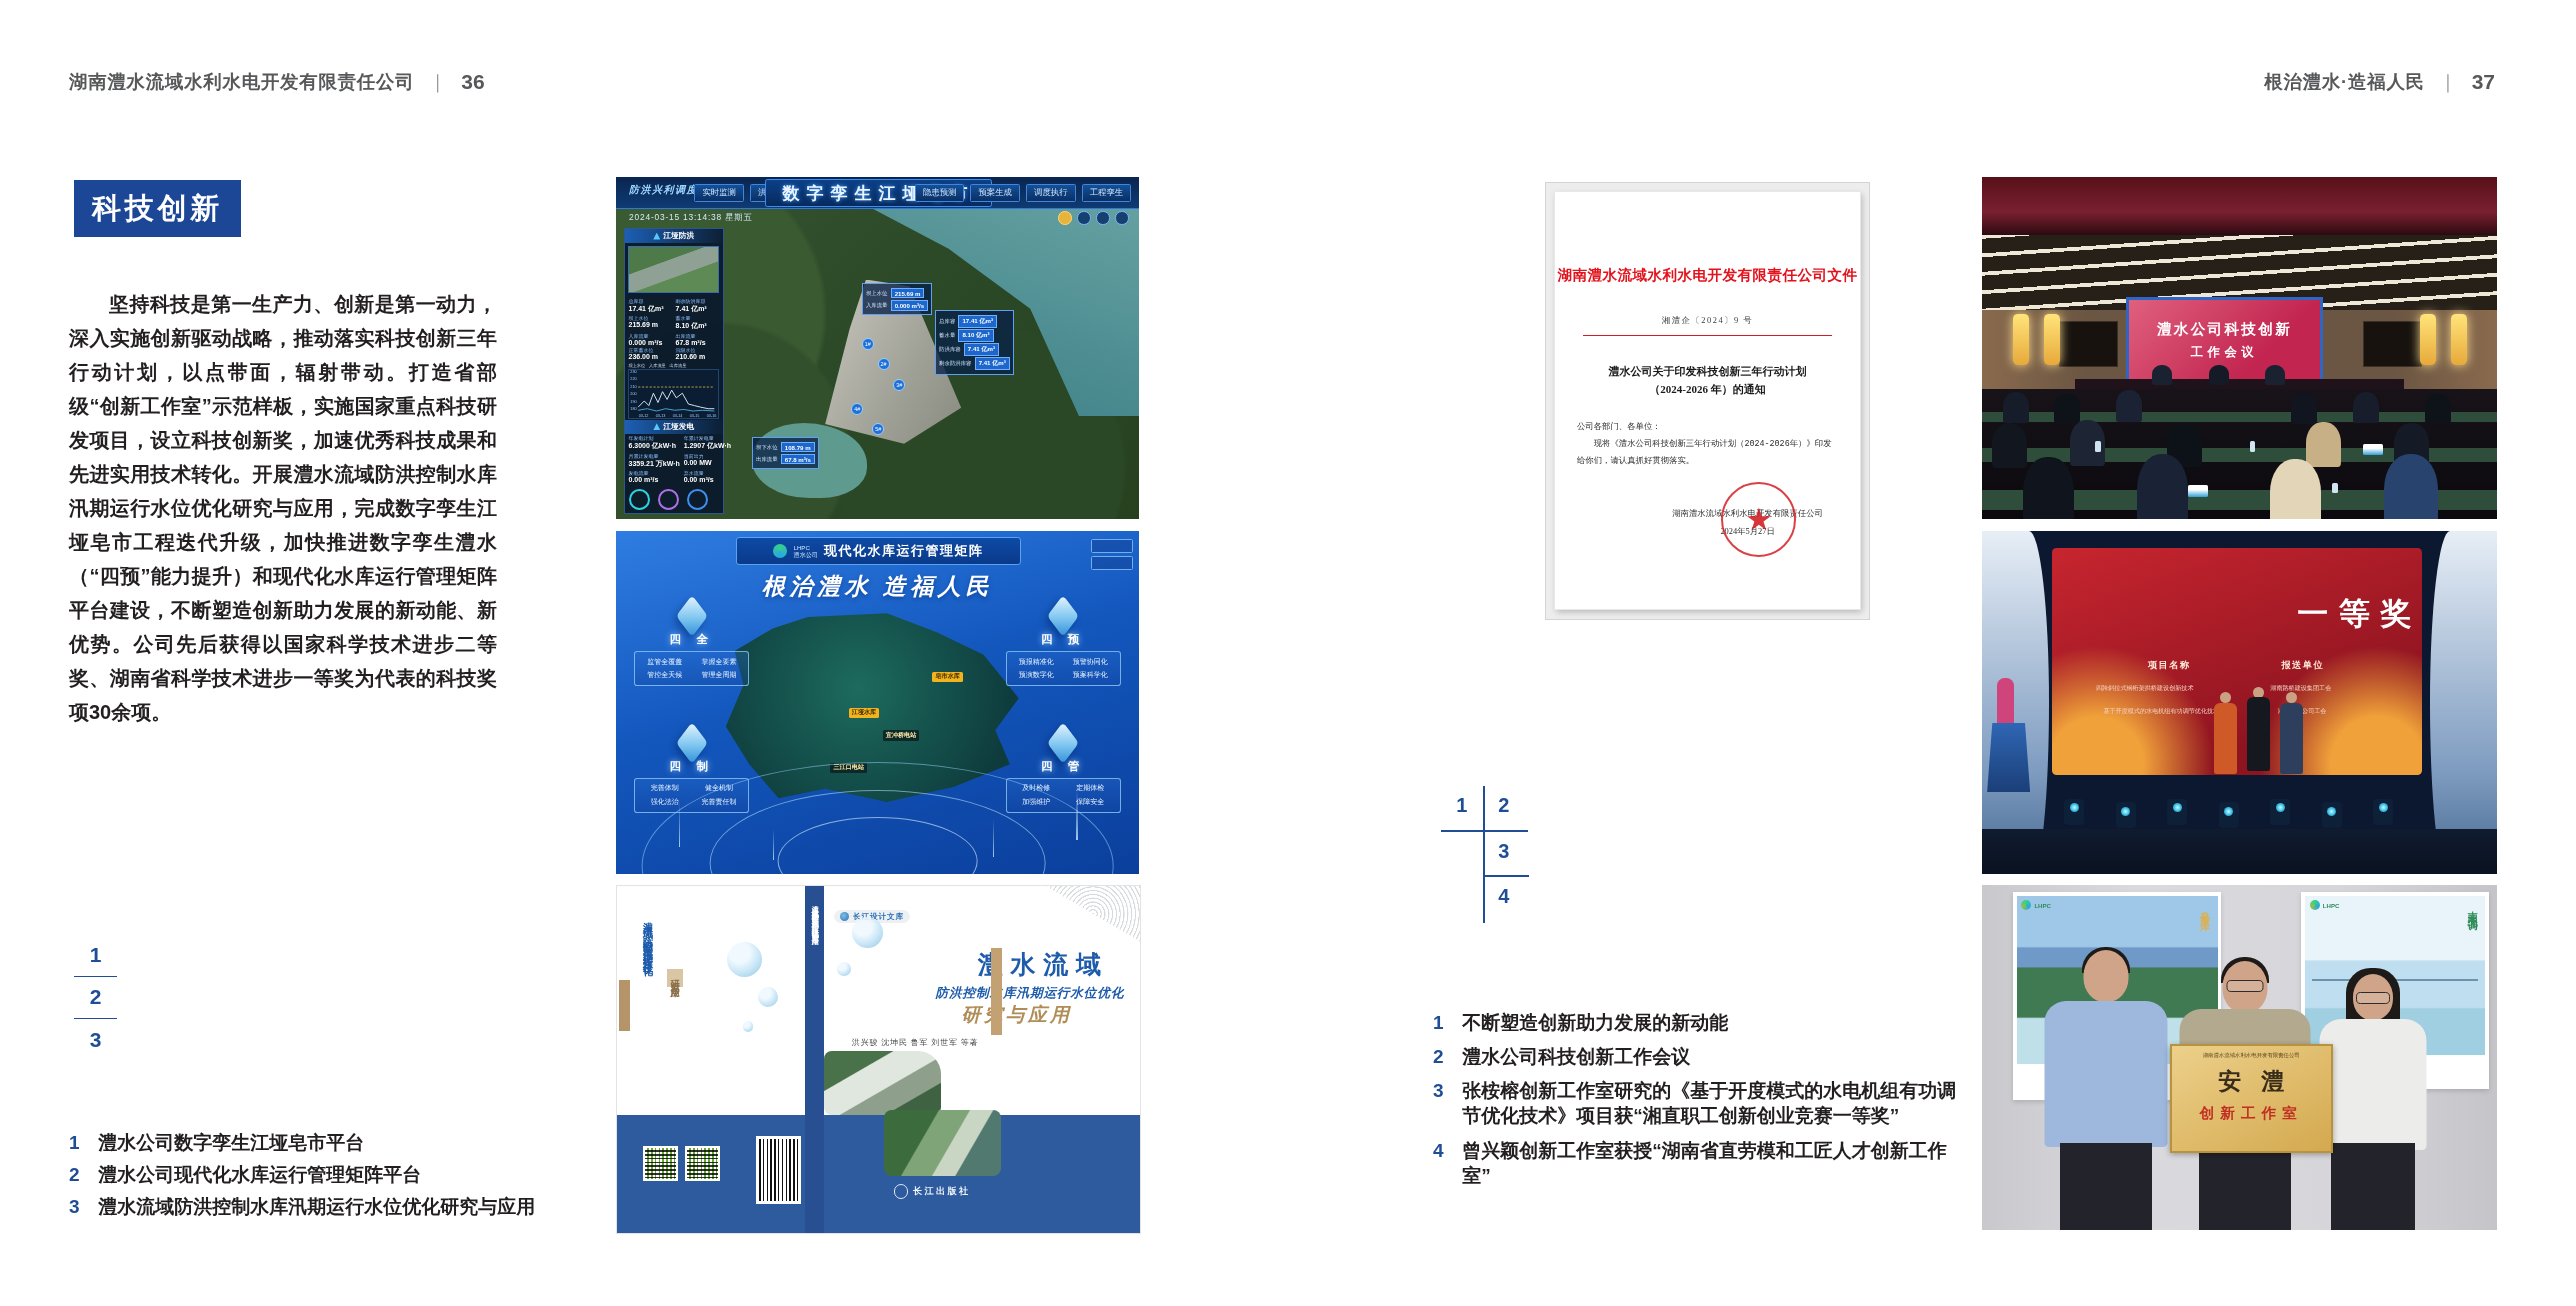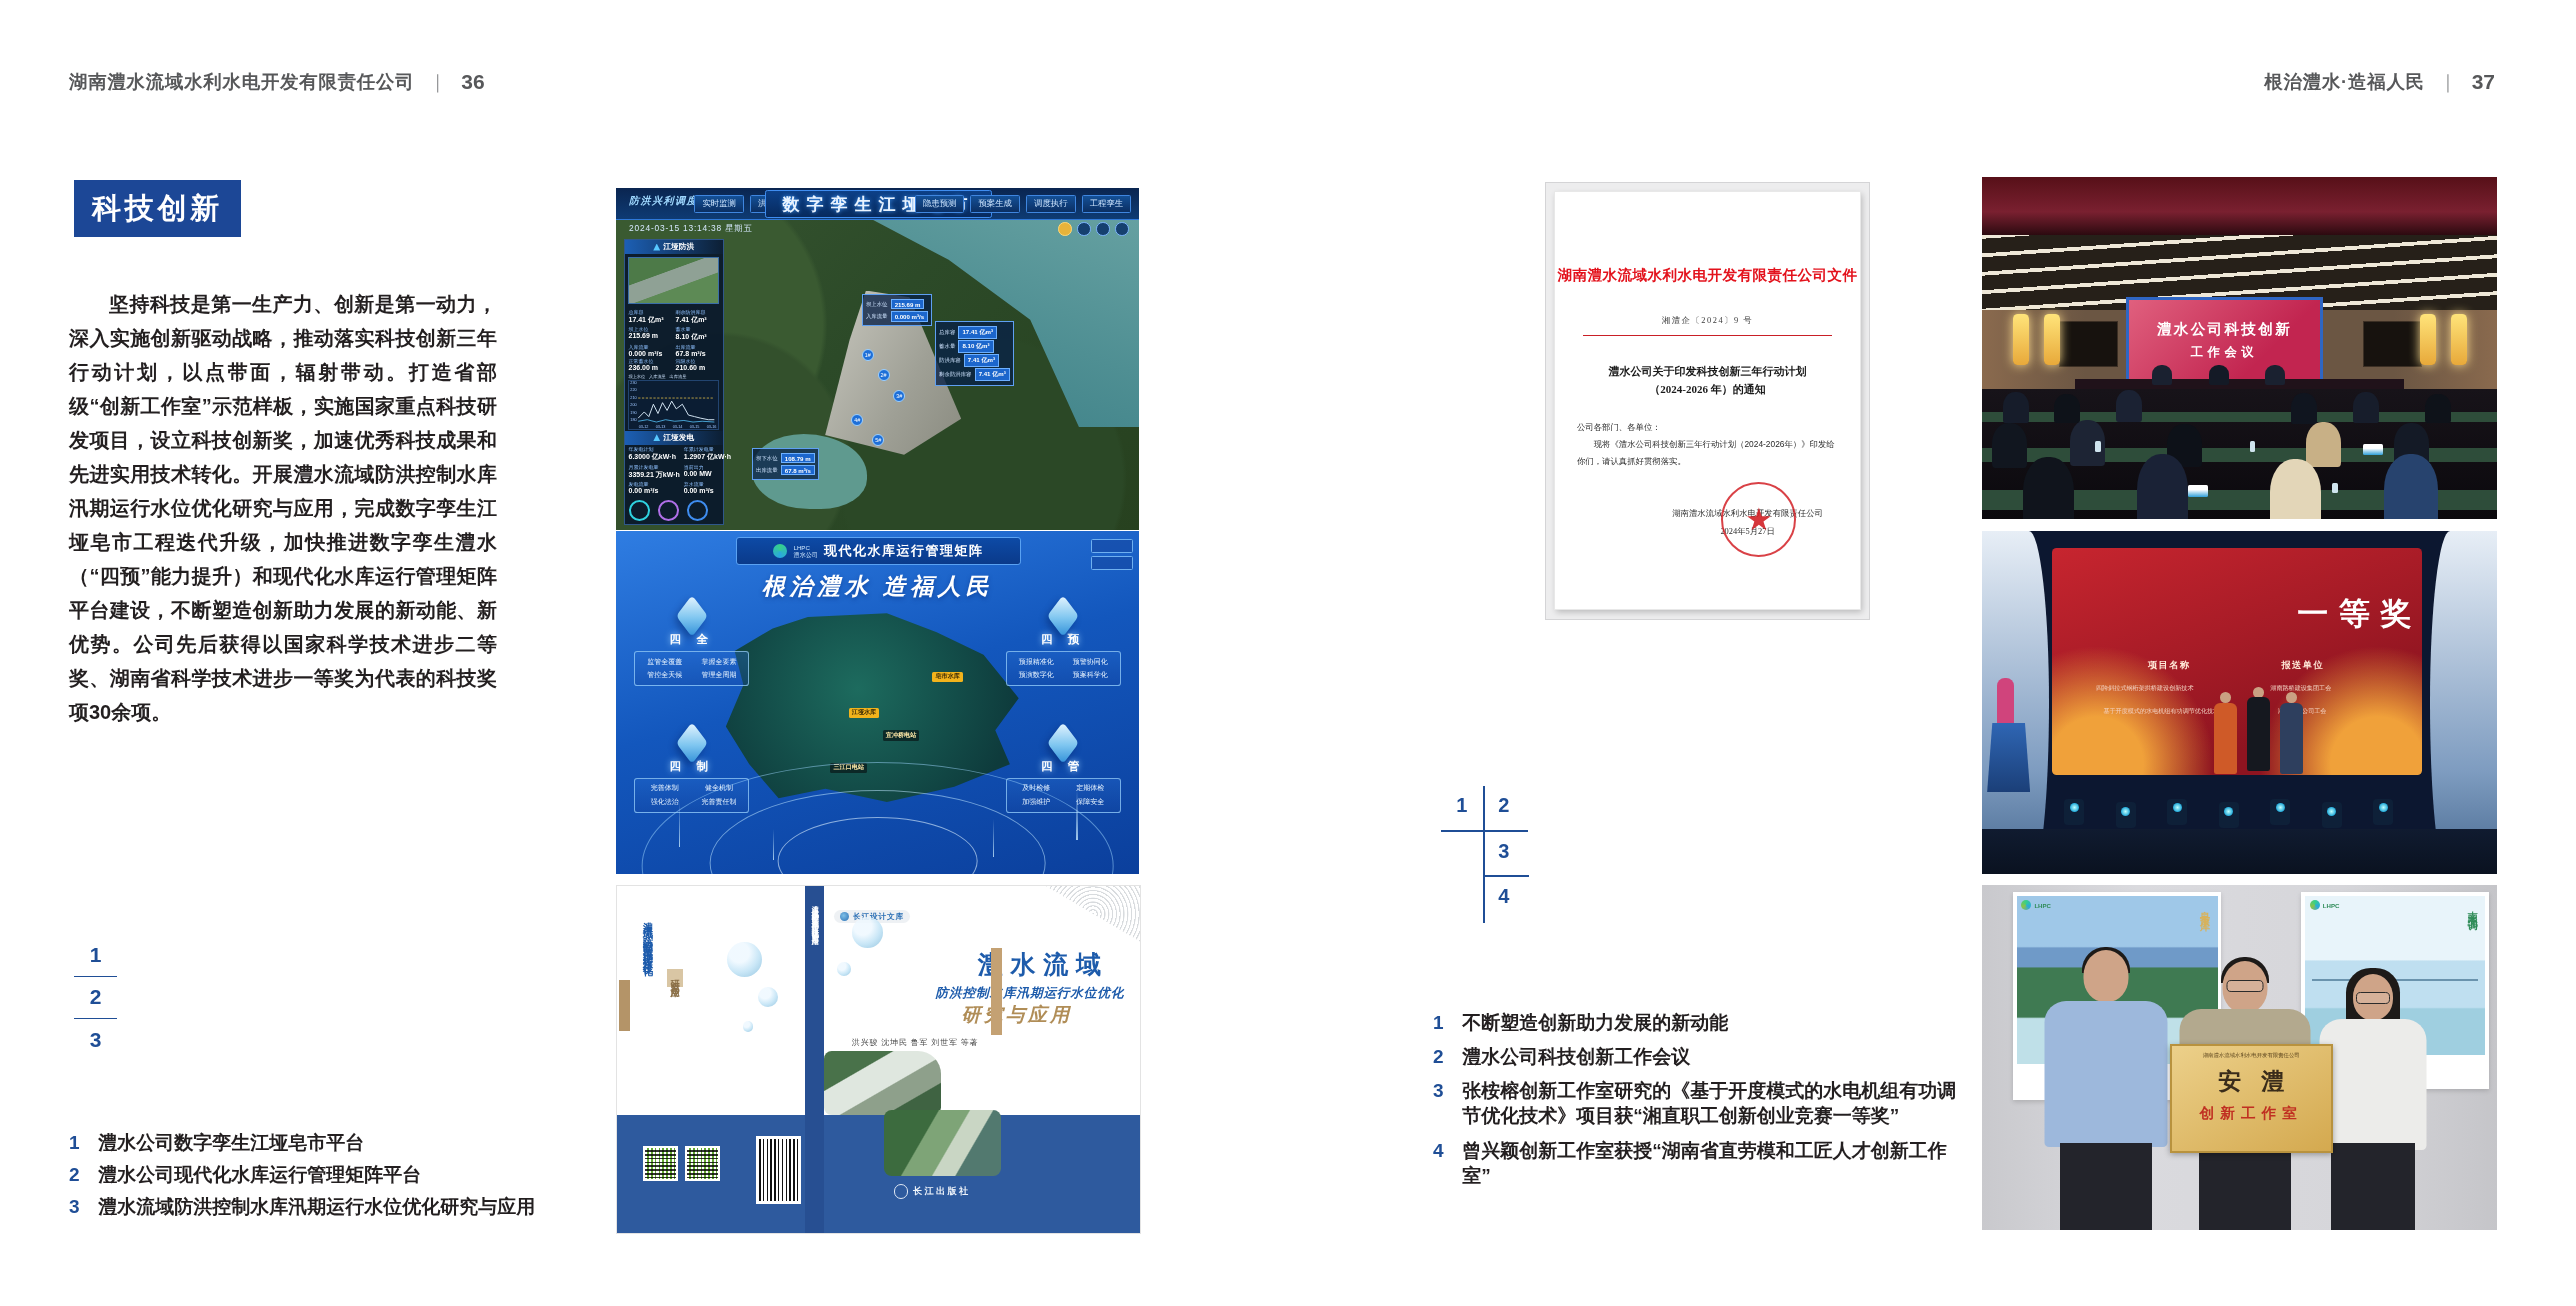--- a/index.html
+++ b/index.html
@@ -109,21 +109,21 @@
   .book .pub .pt{color:#eef3fa;font-size:9.2px;font-weight:bold;letter-spacing:2.3px;font-family:"Liberation Serif","DejaVu Serif",serif;}
   .book .qr{position:absolute;width:31px;height:31px;top:75%;background:repeating-linear-gradient(#fff 0 2.3px,#333 2.3px 3.8px),repeating-linear-gradient(90deg,#fff 0 2.3px,#6a3 2.3px 3.8px);background-blend-mode:multiply;border:2.3px solid #fff;}
   .book .bc{position:absolute;left:26.5%;top:72%;width:7.5%;height:18%;background:repeating-linear-gradient(90deg,#111 0 1.5px,#fff 1.5px 3.8px);border:3.1px solid #fff;}
   
   .docwrap{position:absolute;left:1545px;top:182px;width:323px;height:436px;background:#ededee;border:0.8px solid #d4d4d6;}
   .docpage{position:absolute;left:8.4px;top:7.7px;right:8.4px;bottom:9.2px;background:#fff;box-shadow:1.5px 3.1px 6.1px rgba(0,0,0,.22);border:0.8px solid #e8e8e8;}
   .doc-title{position:absolute;left:0;right:0;top:74px;text-align:center;color:#e3121c;font-size:14.6px;font-weight:bold;letter-spacing:0.4px;font-family:"Liberation Serif","DejaVu Serif",serif;}
   .doc-num{position:absolute;left:0;right:0;top:123px;text-align:center;color:#3c3c3c;font-size:8.4px;letter-spacing:1.5px;font-family:"Liberation Serif","DejaVu Serif",serif;}
   .doc-rule{position:absolute;left:9%;right:9%;top:143px;border-top:1.5px solid #c91f26;}
   .doc-sub{position:absolute;left:0;right:0;top:170px;text-align:center;color:#1a1a1a;font-size:11px;font-weight:bold;line-height:18.4px;font-family:"Liberation Serif","DejaVu Serif",serif;}
-  .doc-body{position:absolute;left:21.5px;right:21.5px;top:227px;color:#2b2b2b;font-size:8.4px;line-height:17px;font-family:Liberation Sans, sans-serif;}
+  .doc-body{position:absolute;left:21.5px;right:21.5px;top:227px;color:#2b2b2b;font-size:8.4px;line-height:17px;font-family:Liberation Mono, monospace;}
   .doc-body .ind{text-indent:2em;}
   .doc-sign{position:absolute;right:20px;top:313px;width:184px;text-align:center;color:#2b2b2b;font-size:8.4px;line-height:18.4px;font-family:"Liberation Serif","DejaVu Serif",serif;}
   .stamp{position:absolute;left:166px;top:290px;width:71px;height:71px;border:2.3px solid rgba(210,32,38,.85);border-radius:50%;display:flex;align-items:center;justify-content:center;}
   .stamp .star{color:rgba(210,32,38,.9);font-size:31px;line-height:31px;}
   
   .meet{background:#0f0c12;}
   .meet .ceilred{position:absolute;left:0;top:0;right:0;height:17%;background:linear-gradient(#571018,#7a2030 60%,#2c0a10);}
   .meet .ceil{position:absolute;left:0;top:17%;right:0;height:22%;background:repeating-linear-gradient(176deg,#efe8d8 0 3.8px,#262019 3.8px 18.4px);}
   .meet .wall{position:absolute;left:0;top:39%;right:0;height:26%;background:linear-gradient(90deg,#8a6a4e,#6b5643 20%,#6b5643 80%,#8a6a4e);}
   .meet .tv{position:absolute;top:42%;width:11%;height:13%;background:#17120e;border:1.5px solid #3c2f24;}
@@ -203,21 +203,21 @@
   <div class="cap-row">
     <span class="cn">2</span>
     <span class="ct">澧水公司现代化水库运行管理矩阵平台</span>
   </div>
   <div class="cap-row">
     <span class="cn">3</span>
     <span class="ct">澧水流域防洪控制水库汛期运行水位优化研究与应用</span>
   </div>
 </div>
 
-<div class="fig twin" style="left:616px;top:177px;width:523px;height:342px;margin-top:11px;">
+<div class="fig twin" style="left:616px;top:177px;width:523px;height:342px;">
   <div class="water"></div>
   <div class="pond"></div>
   <div class="dam"></div>
   <div class="bar"></div>
   <div class="corner">防洪兴利调度</div>
   <div class="navL">
     <span class="nbtn">实时监测</span>
     <span class="nbtn">洪水预报</span>
     <span class="nbtn">防洪预警</span>
   </div>

